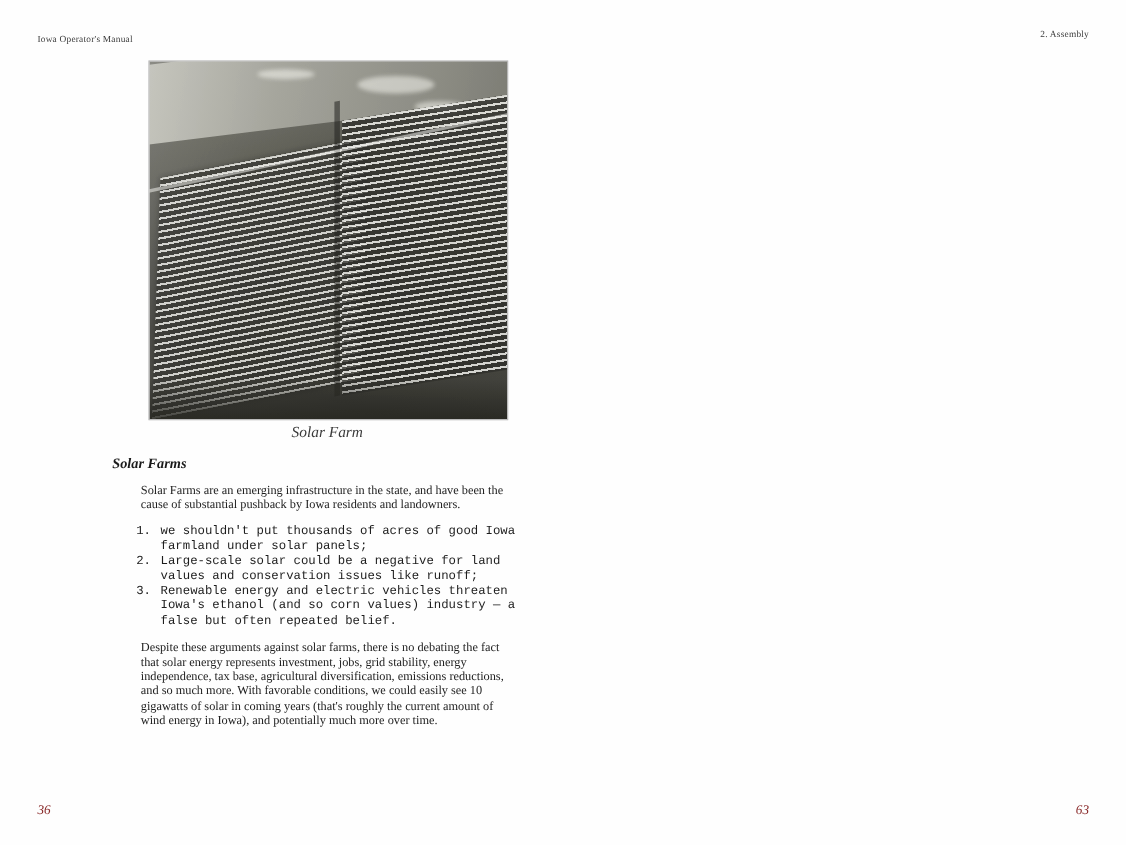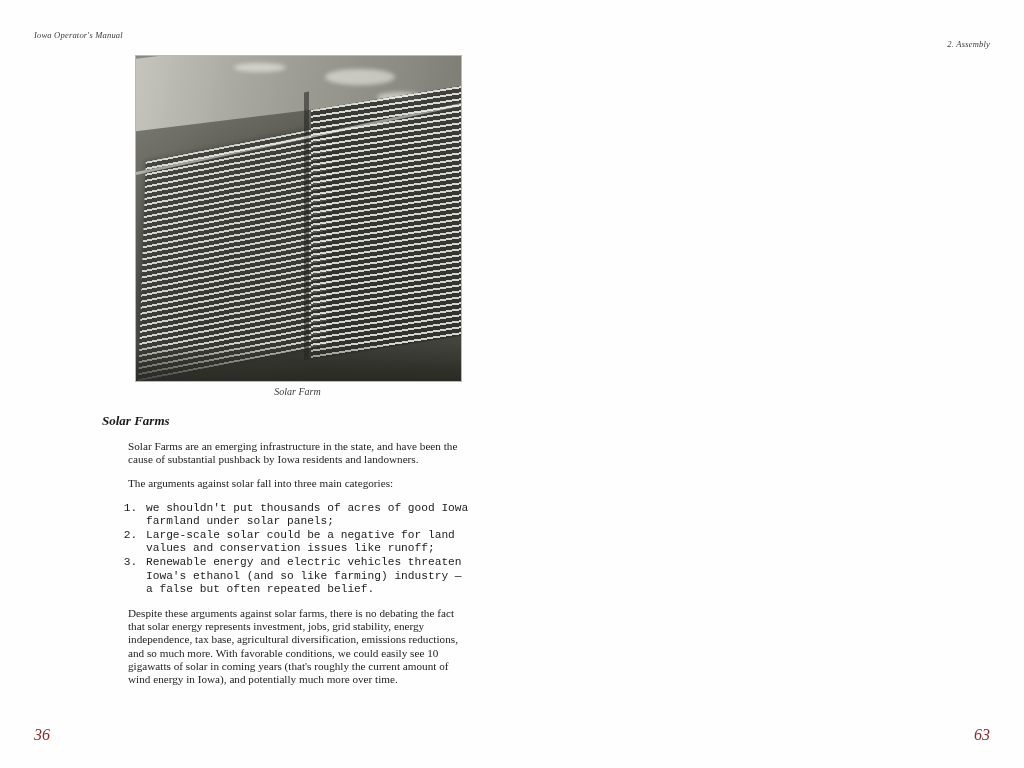--- a/index.html
+++ b/index.html
@@ -31,41 +31,40 @@
     width: 512px;
     padding: 26px 34px 34px 34px;
   }
   .page-right {
     left: 512px;
     width: 512px;
     padding: 26px 34px 34px 34px;
   }
   .running-head {
     font-family: "Liberation Serif", serif;
-    font-style: italic;
     font-size: 8.5px;
     color: #3a3a3a;
     letter-spacing: 0.2px;
   }
   .rh-left {
     position: absolute;
     top: 30px;
     left: 34px;
   }
   .rh-right {
     position: absolute;
-    top: 39px;
+    top: 26px;
     right: 34px;
     text-align: left;
   }
   .folio {
     position: absolute;
     bottom: 24px;
     font-family: "Liberation Serif", serif;
-    font-size: 16px;
+    font-size: 12px;
     color: #8a2b2b;
     font-style: italic;
   }
   .folio-left { left: 34px; }
   .folio-right { right: 34px; }
 
   
   .figure-left {
     position: absolute;
     left: 135px;
@@ -162,21 +161,21 @@
   .cloud-wisp {
     position: absolute;
     background: rgba(245,245,240,0.5);
     border-radius: 50%;
     filter: blur(2px);
   }
 
   .figcaption {
     font-family: "Liberation Serif", serif;
     font-style: italic;
-    font-size: 10px;
+    font-size: 14px;
     color: #3a3a3a;
     text-align: center;
   }
   .cap-left {
     position: absolute;
     left: 135px;
     top: 386px;
     width: 325px;
   }
 
@@ -236,25 +235,24 @@
         <div class="field-bottom"></div>
       </div>
     </div>
 
     <div class="figcaption cap-left">Solar Farm</div>
 
     <div class="section-head">Solar Farms</div>
 
     <div class="left-body">
       <p>Solar Farms are an emerging infrastructure in the state, and have been the cause of substantial pushback by Iowa residents and landowners.</p>
-      <p>The arguments against solar fall into three main categories:</p>
       <ol>
         <li>we shouldn't put thousands of acres of good Iowa farmland under solar panels;</li>
         <li>Large-scale solar could be a negative for land values and conservation issues like runoff;</li>
-        <li>Renewable energy and electric vehicles threaten Iowa's ethanol (and so like farming) industry — a false but often repeated belief.</li>
+        <li>Renewable energy and electric vehicles threaten Iowa's ethanol (and so corn values) industry — a false but often repeated belief.</li>
       </ol>
       <p>Despite these arguments against solar farms, there is no debating the fact that solar energy represents investment, jobs, grid stability, energy independence, tax base, agricultural diversification, emissions reductions, and so much more. With favorable conditions, we could easily see 10 gigawatts of solar in coming years (that's roughly the current amount of wind energy in Iowa), and potentially much more over time.</p>
     </div>
 
     <div class="folio folio-left">36</div>
   </div>
 
   <div class="page page-right">
 
     <div class="running-head rh-right">2. Assembly</div>

